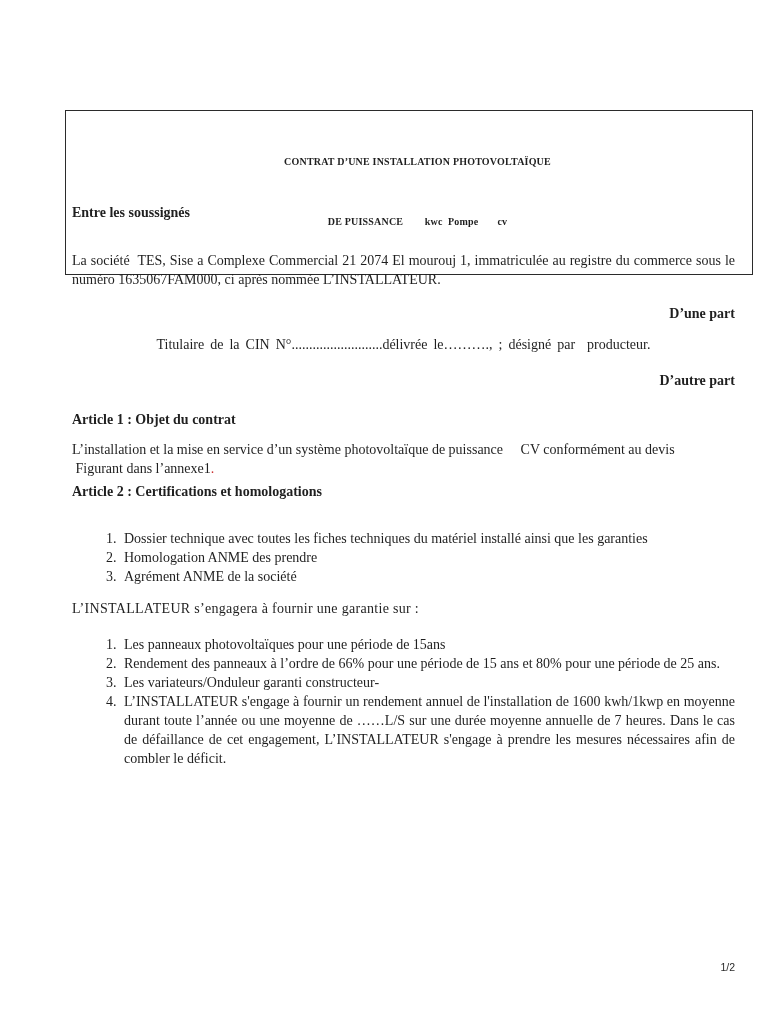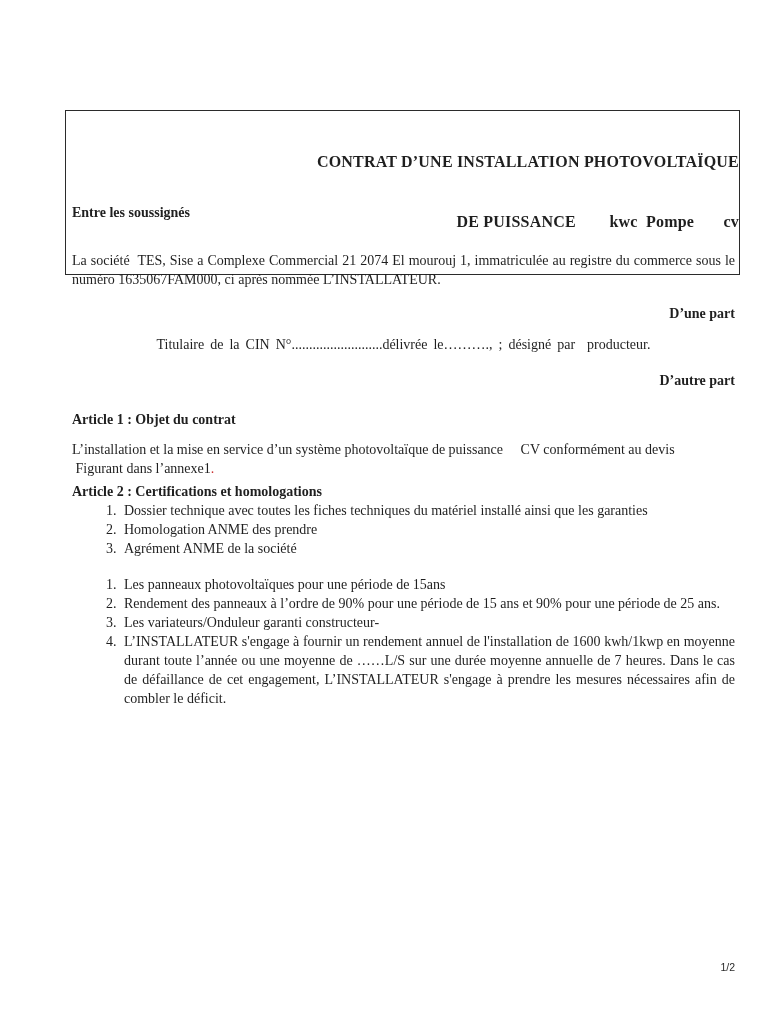--- a/index.html
+++ b/index.html
@@ -13,25 +13,25 @@
   }
   .page {
     position: absolute; inset: 0;
     background: #ffffff;
   }
   .title-box {
     position: absolute;
     left: 65px; top: 110px;
     width: 669px;
     border: 1.5px solid #2b2b2b;
-    text-align: right;
+    text-align: center;
     font-weight: bold;
-    font-size: 16px;
+    font-size: 10px;
     line-height: 20px;
-    padding: 1px 0 2px 4px;
+    padding: 1px 0 2px 17px;
     white-space: pre;
     letter-spacing: 0.2px;
   }
   .content {
     position: absolute;
     left: 72px; top: 0;
     width: 663px;
     font-size: 14px;
     line-height: 19px;
   }
@@ -46,21 +46,21 @@
   .h-article1  { margin-top: 20px; }
   .a1-body     { margin-top: 11px; }
   .h-article2  { margin-top: 4px; }
   .a2-intro    { margin-top: 13px; letter-spacing: 0.3px; }
   .h-article3  { margin-top: 9px; }
   .a3-intro    { margin-top: 13px; letter-spacing: 0.3px; }
   ol.clauses {
     margin: 17px 0 0 0;
     padding-left: 48px;
   }
-  ol.clauses.first { margin-top: 0; }
+  ol.clauses.first { margin-top: 28px; }
   ol.clauses li {
     padding-left: 4px;
     line-height: 19px;
   }
   .red-dot { color: #cc3333; }
   .page-number {
     position: absolute;
     top: 961px; right: 33px;
     font-size: 10.5px;
     font-family: "Liberation Sans", sans-serif;
@@ -99,24 +99,25 @@
     <div class="b h-article2">Article 2 : Certifications et homologations</div>
 
 
     <ol class="clauses first">
       <li>Dossier technique avec toutes les fiches techniques du matériel installé ainsi que les garanties</li>
       <li>Homologation ANME des prendre</li>
       <li>Agrément ANME de la société</li>
     </ol>
 
 
+    <div class="a3-intro">L’INSTALLATEUR s’engagera à fournir une garantie sur :</div>
 
     <ol class="clauses">
       <li>Les panneaux photovoltaïques pour une période de 15ans</li>
-      <li>Rendement des panneaux à l’ordre de 90% pour une période de 15 ans et 90% pour une période de 25 ans.</li>
+      <li>Rendement des panneaux à l’ordre de 66% pour une période de 15 ans et 80% pour une période de 25 ans.</li>
       <li>Les variateurs/Onduleur garanti constructeur-</li>
       <li class="justify">L’INSTALLATEUR s'engage à fournir un rendement annuel de l'installation de 1600 kwh/1kwp en moyenne durant toute l’année ou une moyenne de ……L/S sur une durée moyenne annuelle de 7 heures. Dans le cas de défaillance de cet engagement, L’INSTALLATEUR s'engage à prendre les mesures nécessaires afin de combler le déficit.</li>
     </ol>
 
   </div>
 
   <div class="page-number">1/2</div>
 
 </div>
 

